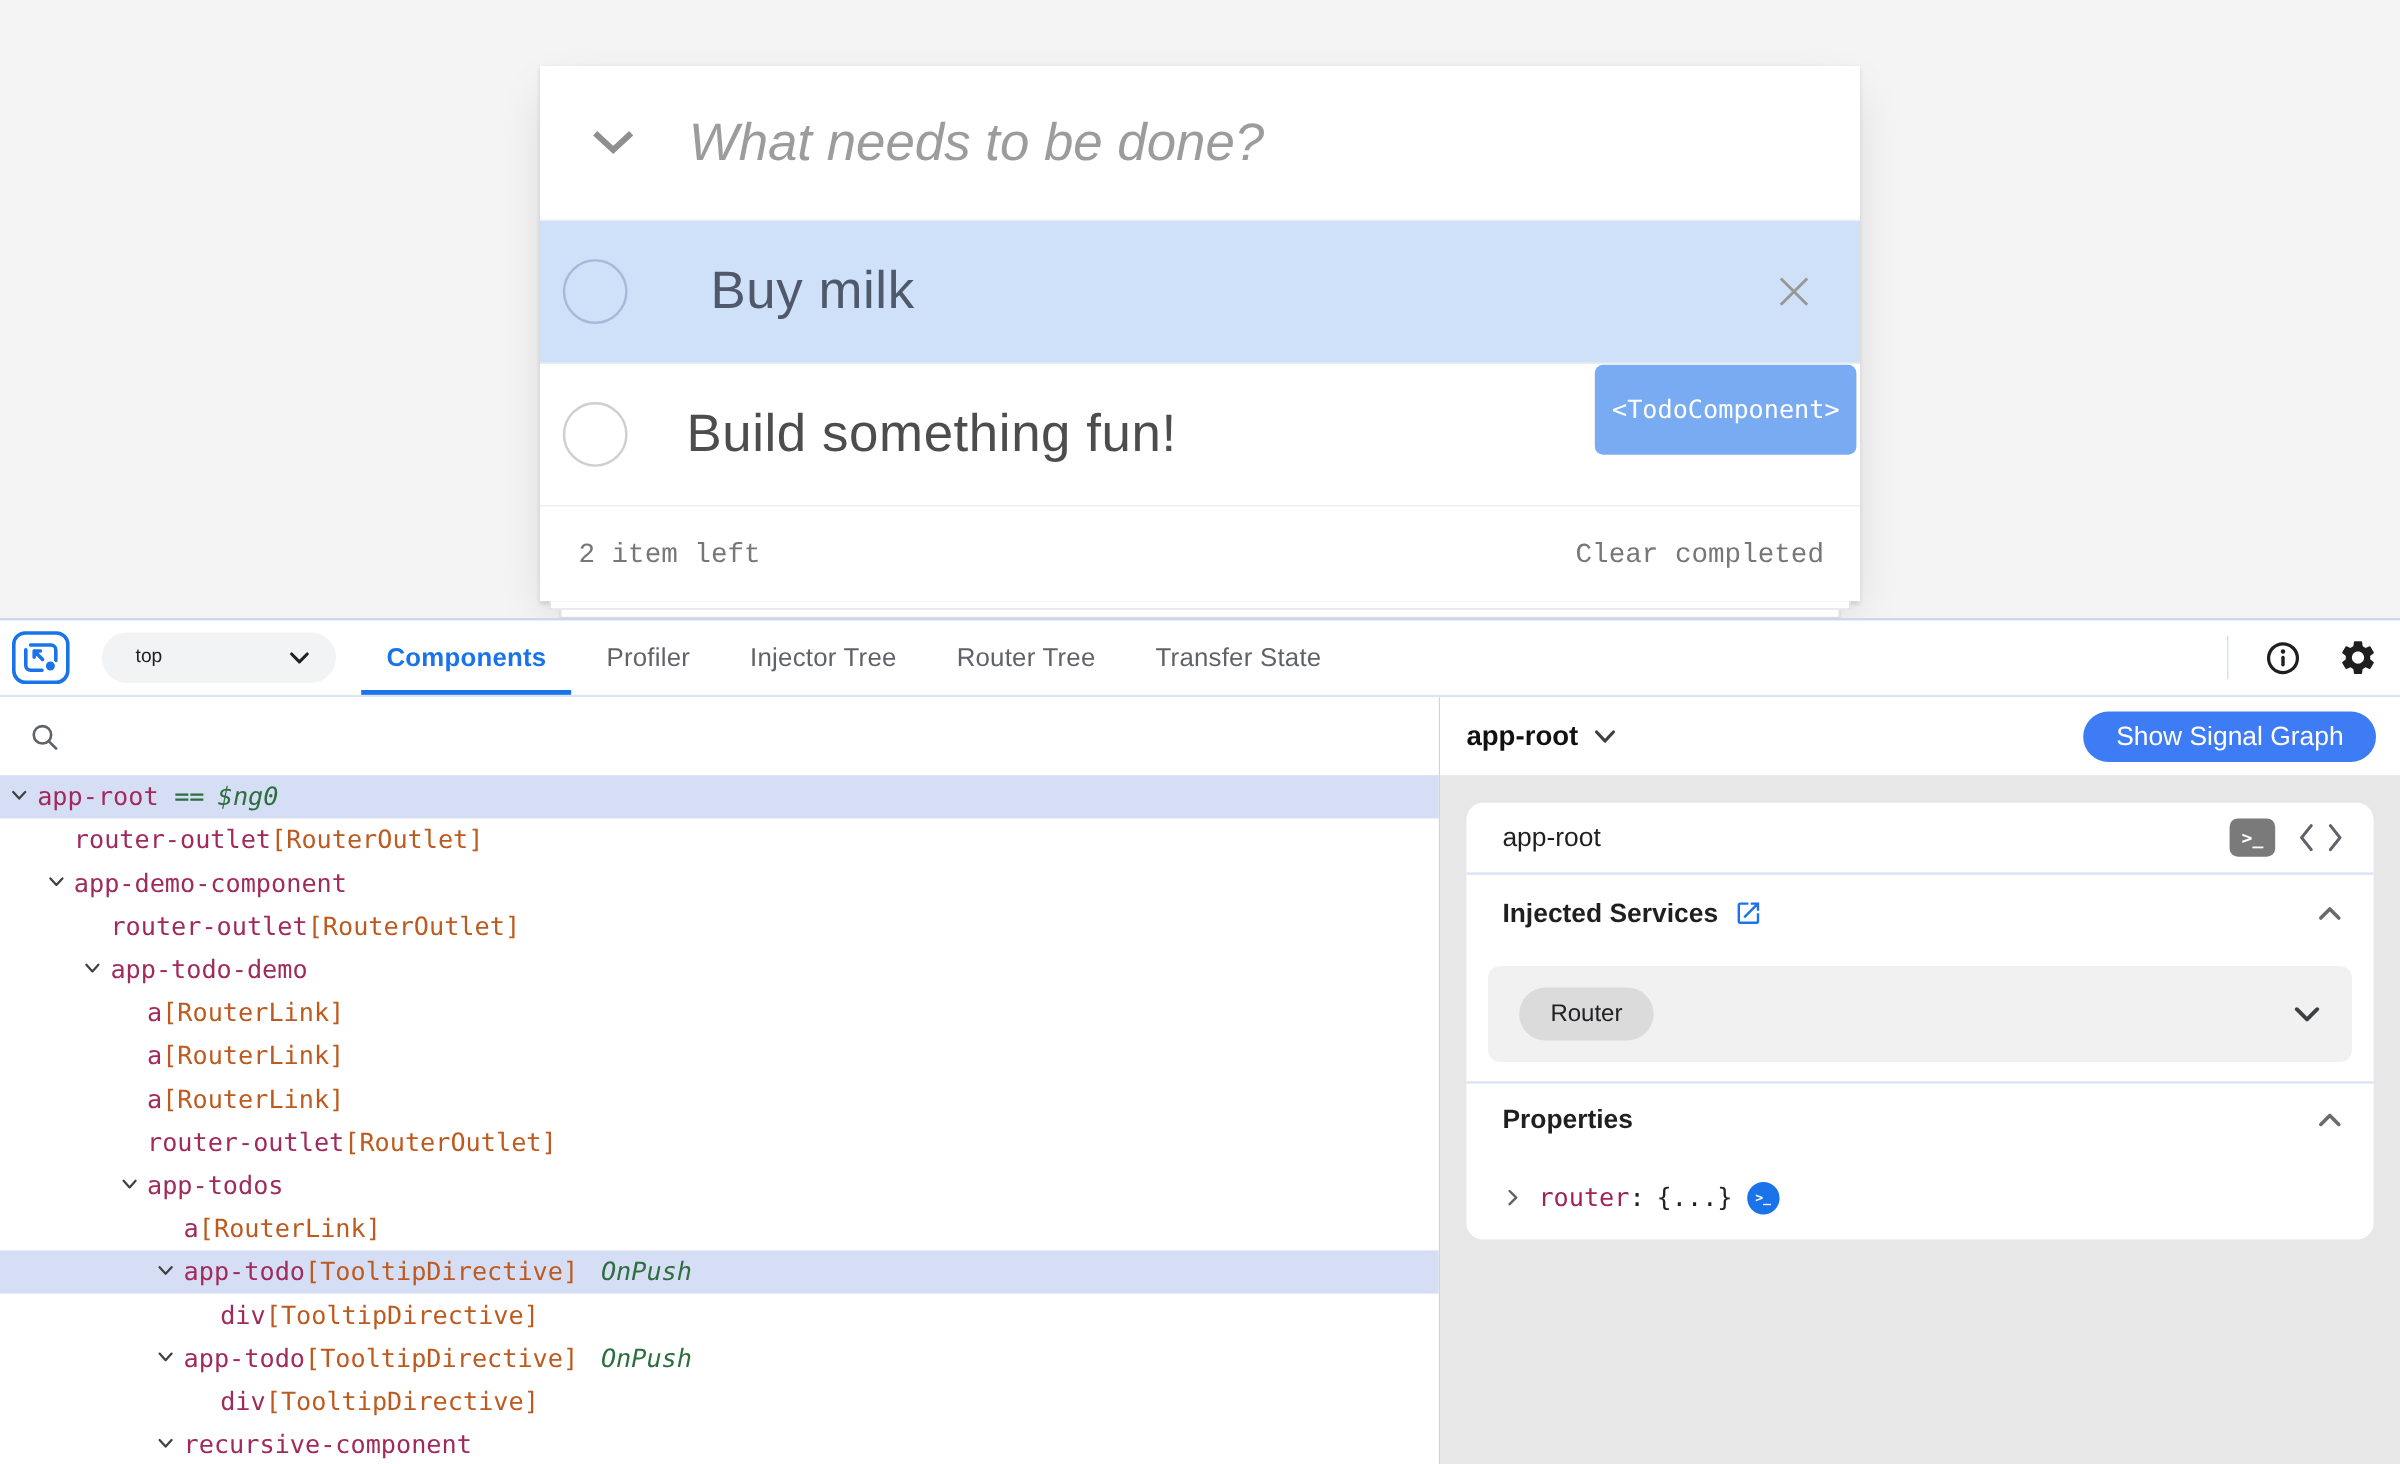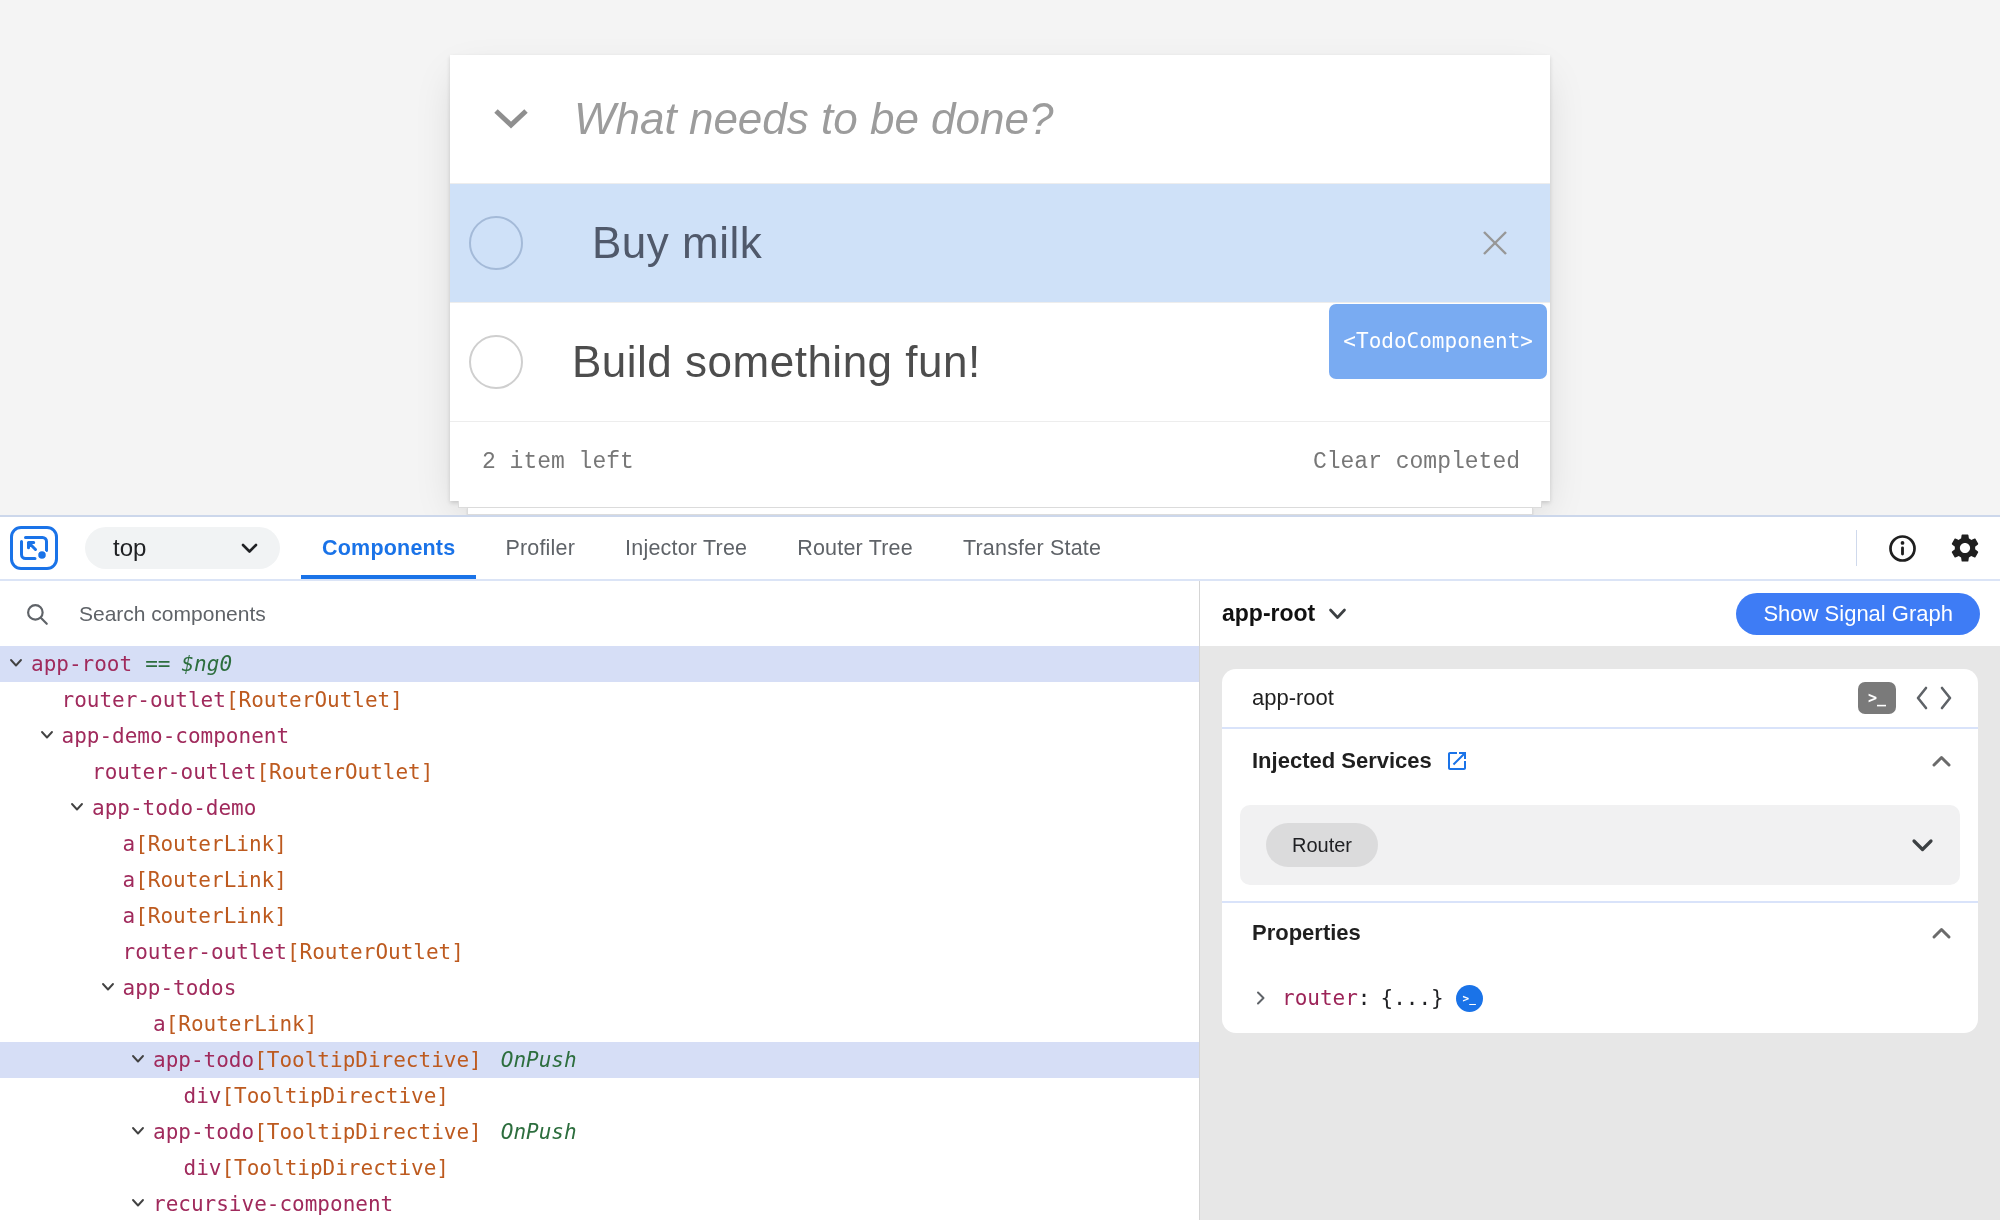--- a/index.html
+++ b/index.html
@@ -34,21 +34,21 @@
 
   
   .devtools{position:absolute;left:0;top:515px;width:2000px;height:705px;background:#fff;
             border-top:2px solid #ccd7eb;box-sizing:border-box;}
   .toolbar{position:relative;height:64px;border-bottom:2px solid #dbe4f6;box-sizing:border-box;}
   .inspect-btn{position:absolute;left:10px;top:9px;width:48px;height:44px;border:3px solid #1a73e8;
                border-radius:11px;background:#fff;box-sizing:border-box;display:flex;align-items:center;
                justify-content:center;cursor:pointer;padding:0;}
   .frame-select{position:absolute;left:85px;top:10px;width:195px;height:42px;background:#f1f3f4;
                 border-radius:21px;display:flex;align-items:center;justify-content:space-between;
-                padding:0 22px 0 28px;box-sizing:border-box;font-size:24px;color:#202124;cursor:pointer;}
+                padding:0 22px 0 28px;box-sizing:border-box;font-size:16px;color:#202124;cursor:pointer;}
   .tabs{position:absolute;left:301px;top:0;height:62px;display:flex;gap:8px;}
   .tab{position:relative;display:flex;align-items:center;padding:0 21px;font-size:21.5px;
        color:#5f6368;letter-spacing:.2px;cursor:pointer;white-space:nowrap;}
   .tab.active{color:#1a73e8;font-weight:700;}
   .tab.active::after{content:"";position:absolute;left:0;right:0;bottom:0;height:4px;background:#1a73e8;}
   .toolbar-right{position:absolute;right:18px;top:0;height:62px;display:flex;align-items:center;gap:30px;}
   .vdiv{width:1px;height:36px;background:#cfd9ec;}
   .icon-btn{background:none;border:none;padding:0;display:flex;align-items:center;cursor:pointer;}
 
   .main{position:absolute;left:0;top:64px;right:0;bottom:0;display:flex;}
@@ -213,21 +213,20 @@
     </div>
 
     <div class="main">
 
       <div class="components-pane">
         <div class="search-row">
           <svg width="26" height="26" viewBox="0 0 24 24">
             <circle cx="10.5" cy="10.5" r="6.7" fill="none" stroke="#5f6368" stroke-width="2"></circle>
             <line x1="15.5" y1="15.5" x2="21" y2="21" stroke="#5f6368" stroke-width="2" stroke-linecap="round"></line>
           </svg>
-          <input class="search-input" placeholder="Search components" style="">
         </div>
         <div class="tree" id="tree">
   <div class="tree-row hl" style="padding-left: 31px;">
     <span class="tree-chev" style="left: 9px;">
       <svg width="14" height="10" viewBox="0 0 14 10">
         <polyline points="2,2 7,7.5 12,2" fill="none" stroke="#424242" stroke-width="1.9" stroke-linecap="round" stroke-linejoin="round"></polyline>
       </svg>
     </span>
     <span class="t-el">app-root</span><span class="t-dir"></span>
   <span class="t-eq">==</span><span class="t-ref">$ng0</span></div>

